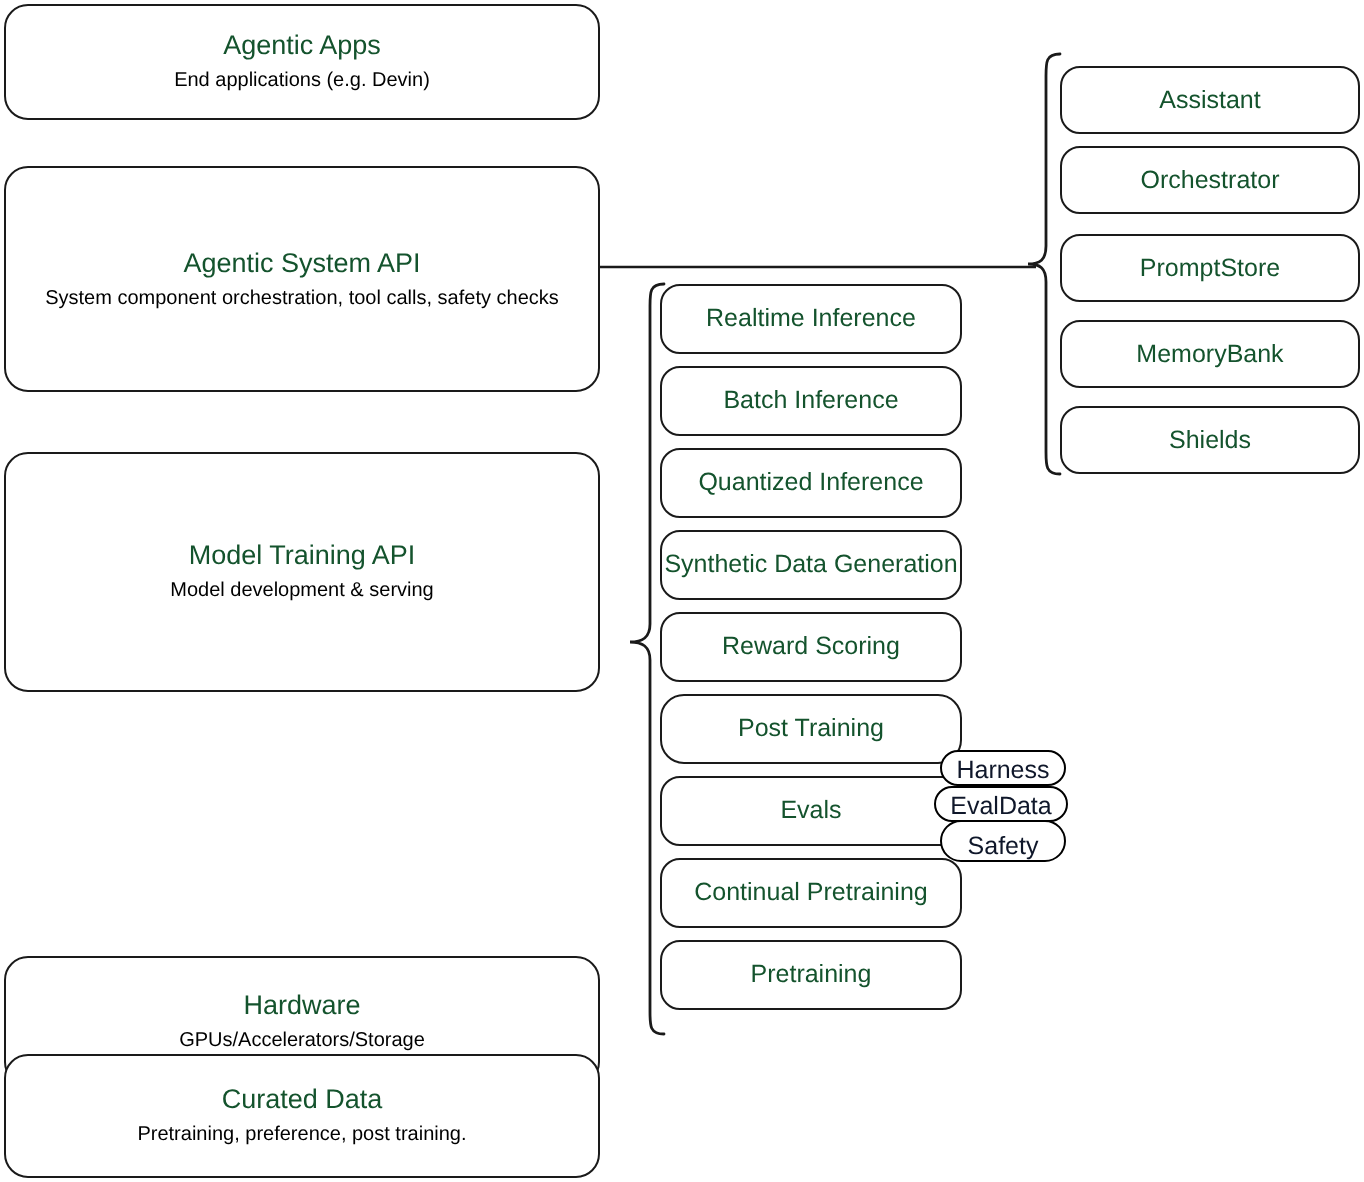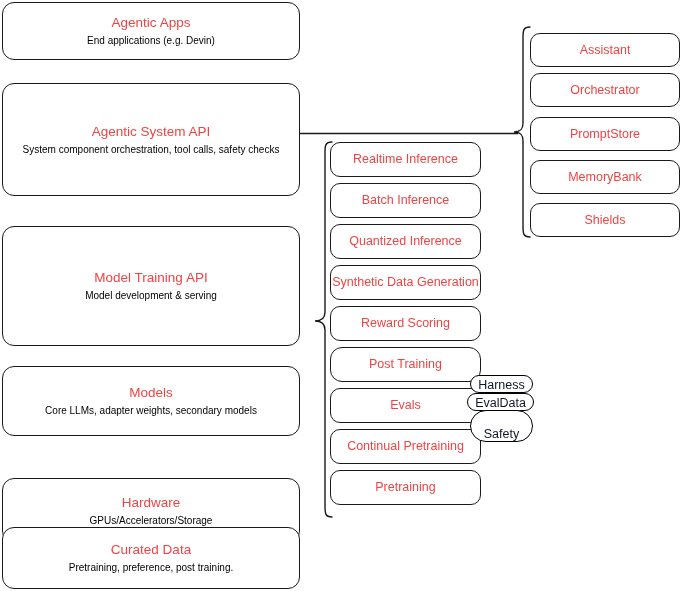--- a/index.html
+++ b/index.html
@@ -24,21 +24,21 @@
     display: flex;
     flex-direction: column;
     align-items: center;
     justify-content: center;
     text-align: center;
     color: #000000;
   }
   .node .title {
     font-size: 13.5px;
     line-height: 17px;
-    color: #ef4444;
+    color: #14532d;
     white-space: nowrap;
     text-align: center;
   }
   .node .subtitle {
     font-size: 10px;
     line-height: 14px;
     color: #000000;
     margin-top: 3px;
     white-space: nowrap;
   }
@@ -93,24 +93,20 @@
   <div class="node stack-box" style="top:83px; height:113px;">
     <div class="title">Agentic System API</div>
     <div class="subtitle">System component orchestration, tool calls, safety checks</div>
   </div>
 
   <div class="node stack-box" style="top:226px; height:120px;">
     <div class="title">Model Training API</div>
     <div class="subtitle">Model development &amp; serving</div>
   </div>
 
-  <div class="node stack-box" style="top:366px; height:70px;">
-    <div class="title">Models</div>
-    <div class="subtitle">Core LLMs, adapter weights, secondary models</div>
-  </div>
 
   <div class="node stack-box" style="top:446px; height:65px;margin-top:32px;">
     <div class="title">Hardware</div>
     <div class="subtitle">GPUs/Accelerators/Storage</div>
   </div>
 
   <div class="node stack-box" style="top:527px; height:62px;">
     <div class="title">Curated Data</div>
     <div class="subtitle">Pretraining, preference, post training.</div>
   </div>
@@ -170,17 +166,17 @@
   <div class="node mid-box" style="top:470px;">
     <div class="title">Pretraining</div>
   </div>
 
   <div class="pill" style="left:470px; top:375px; width:63px; height:18px;">
     <span>Harness</span>
   </div>
   <div class="pill" style="left:467px; top:393px; width:67px; height:18px;">
     <span>EvalData</span>
   </div>
-  <div class="pill" style="left:470px; top:410px; width:63px; height:32px;">
+  <div class="pill" style="left:470px; top:410px; width:63px; height:21px;">
     <span>Safety</span>
   </div>
 
 </div>
 
 </body></html>

